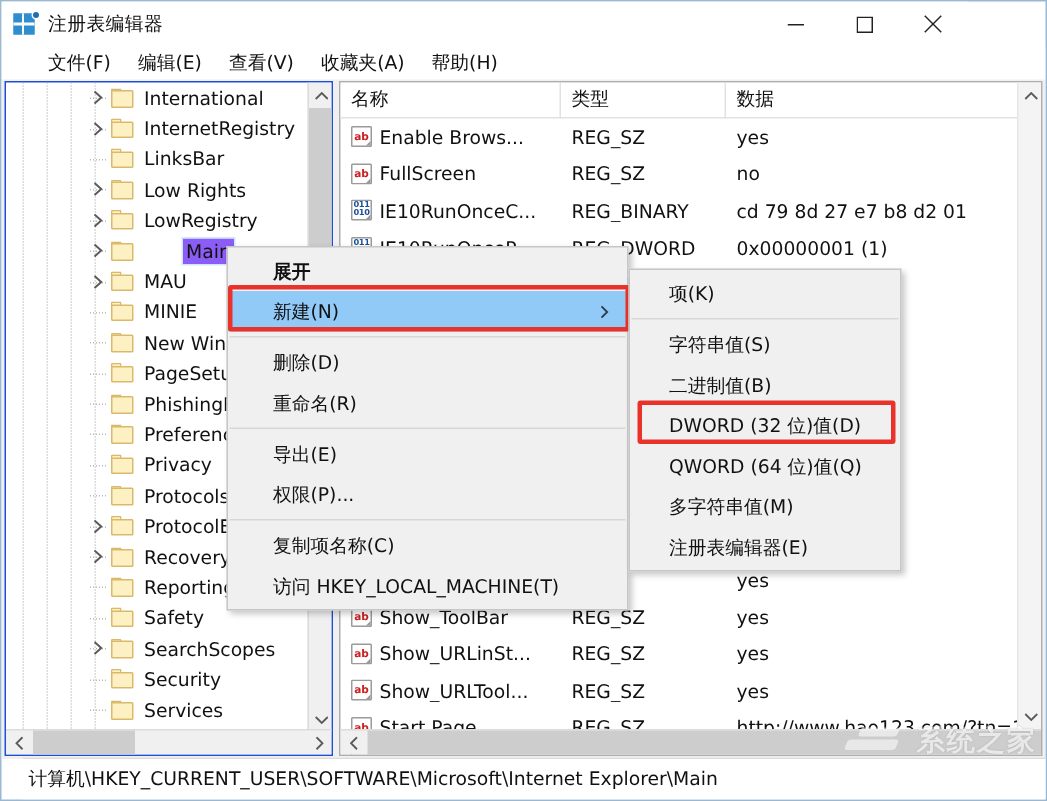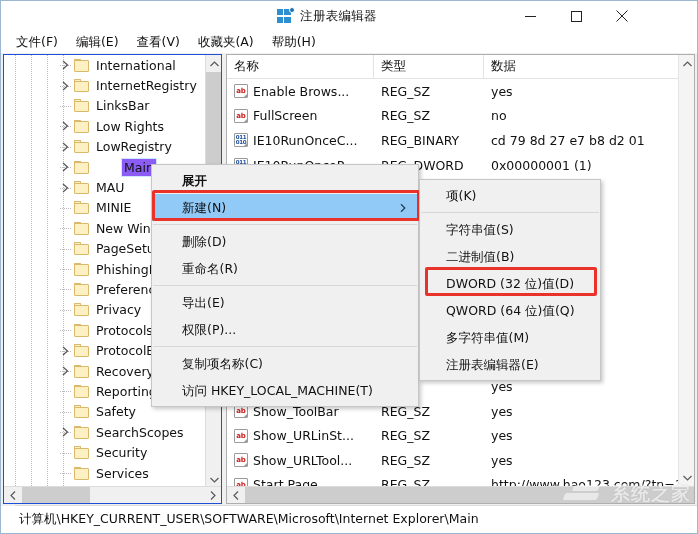--- a/index.html
+++ b/index.html
@@ -17,21 +17,21 @@
     background: #ffffff;
     border: 1px solid #9bb8d3;
     overflow: hidden;
   }
 
   
   #titlebar {
     position: absolute; left: 0; top: 0;
     width: 644px; height: 30px;
     background: #ffffff;
-    display: flex; align-items: center; justify-content: center;
+    display: flex; align-items: center;
   }
   #app-icon {
     width: 16px; height: 16px;
     margin-left: 8px; margin-right: 7px;
     position: relative; flex: none;
   }
   #app-icon .g {
     position: absolute; width: 14px; height: 14px; left: 0; top: 1px;
     background:
       linear-gradient(to right, #2e8fd0 0 6px, #ffffff 6px 7px, #2e8fd0 7px 14px),
@@ -59,21 +59,21 @@
     color: #222; background: transparent;
   }
   .win-btn svg { display: block; }
 
   
   #menubar {
     position: absolute; left: 0; top: 30px;
     width: 696px; height: 22px;
     background: #ffffff;
     display: flex; align-items: center;
-    padding-left: 6px;
+    padding-left: 22px;
   }
   .menu-item {
     padding: 2px 9px; font-size: 12.5px; color: #111; white-space: nowrap;
   }
 
   
   #content {
     position: absolute; left: 0; top: 52px;
     width: 696px; height: 453px;
     background: #f0f0f0;

